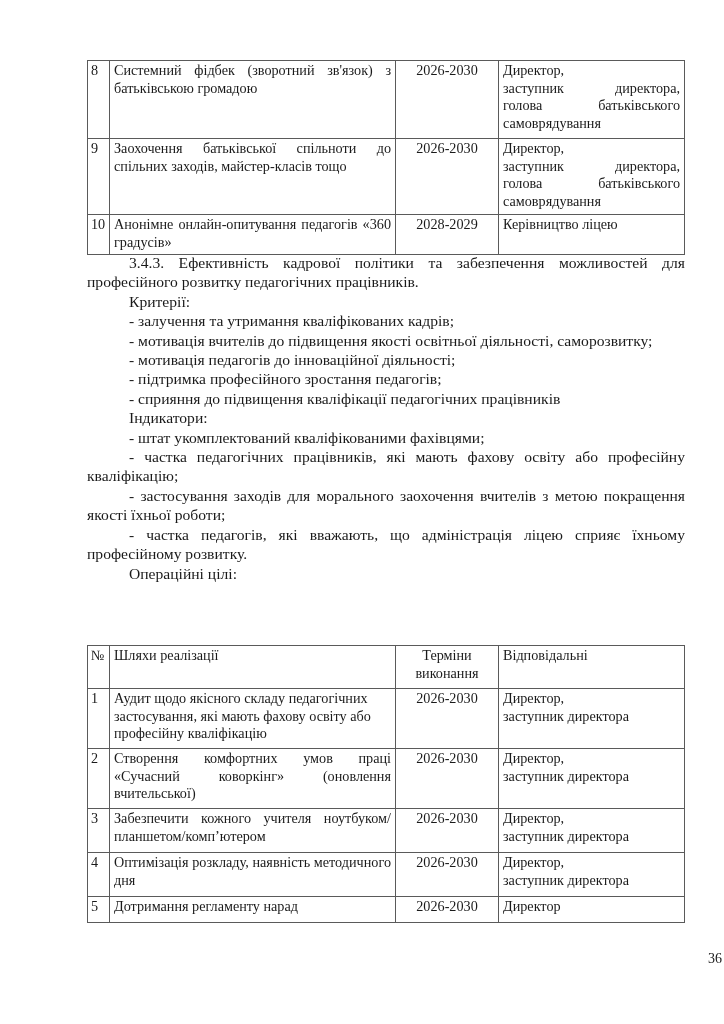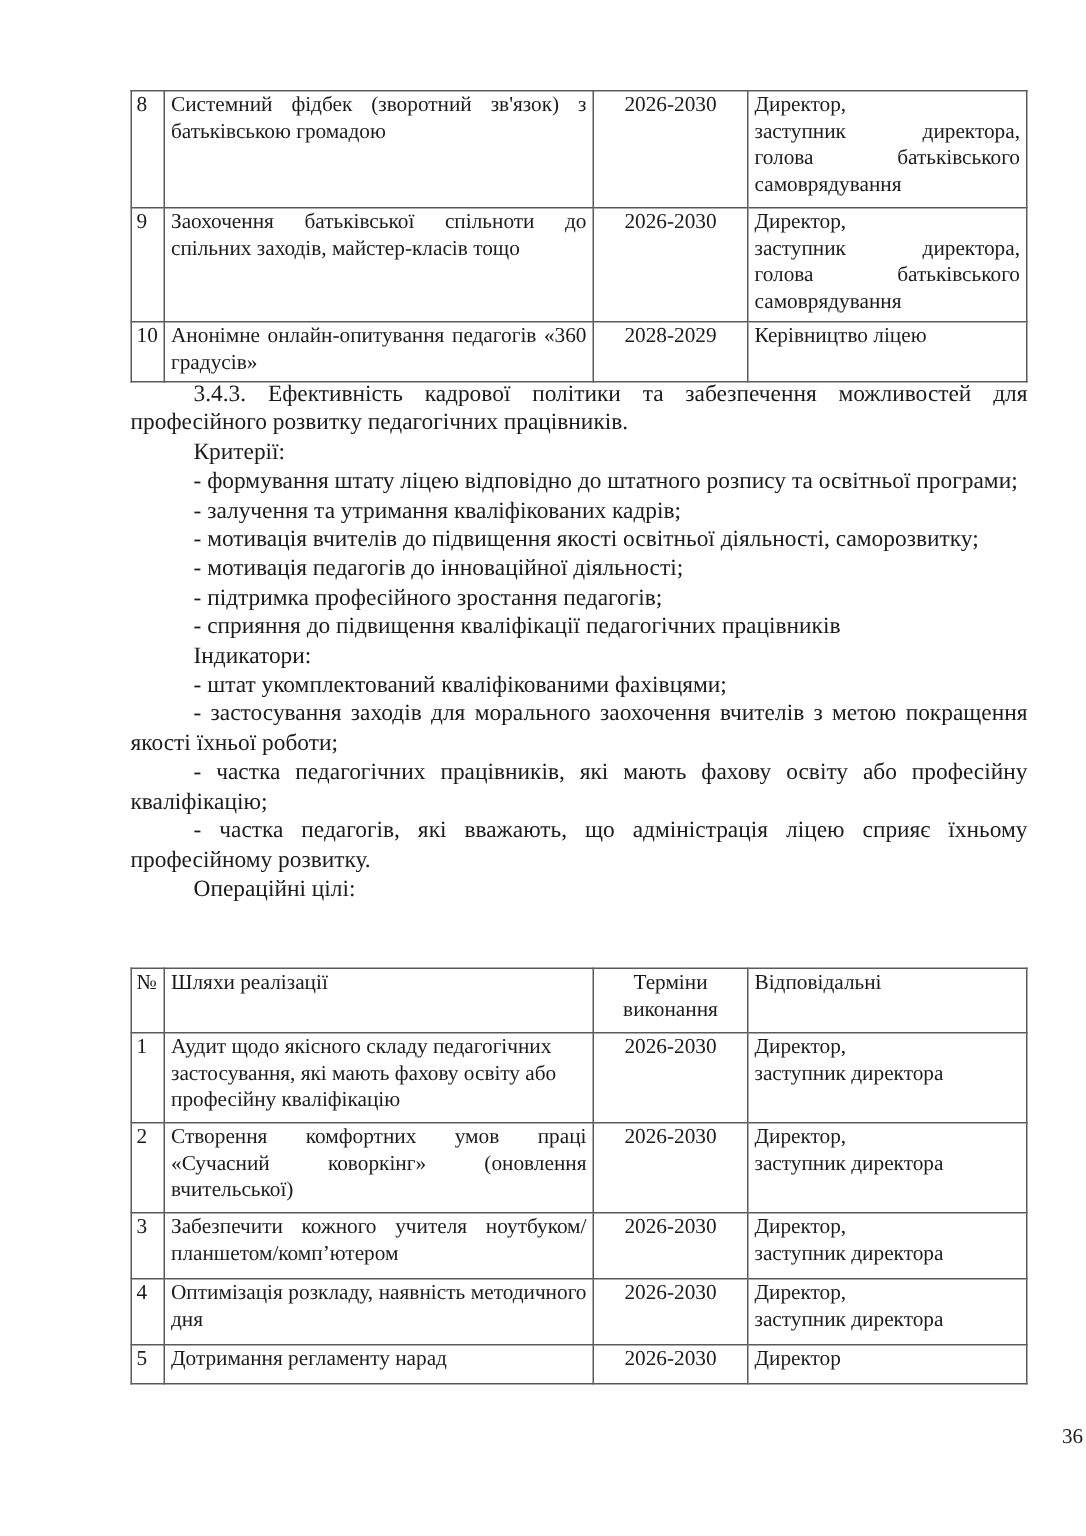--- a/index.html
+++ b/index.html
@@ -61,30 +61,29 @@
       <td class="c-resp">
         <span class="resp-line">Керівництво ліцею</span>
       </td>
     </tr>
   </tbody>
     </table>
 
   <div class="text" style="top:253px;">
     <span class="p ind last-left">3.4.3. Ефективність кадрової політики та забезпечення можливостей для професійного розвитку педагогічних працівників.</span>
     <span class="p ind">Критерії:</span>
-    <span class="p ind last-left">- формування штату ліцею відповідно до штатного розпису та освітньої програми;</span>
     <span class="p ind">- залучення та утримання кваліфікованих кадрів;</span>
     <span class="p ind last-left">- мотивація вчителів до підвищення якості освітньої діяльності, саморозвитку;</span>
     <span class="p ind">- мотивація педагогів до інноваційної діяльності;</span>
     <span class="p ind">- підтримка професійного зростання педагогів;</span>
     <span class="p ind">- сприяння до підвищення кваліфікації педагогічних працівників</span>
     <span class="p ind">Індикатори:</span>
     <span class="p ind">- штат укомплектований кваліфікованими фахівцями;</span>
+    <span class="p ind last-left">- частка педагогічних працівників, які мають фахову освіту або професійну кваліфікацію;</span>
     <span class="p ind last-left">- застосування заходів для морального заохочення вчителів з метою покращення якості їхньої роботи;</span>
-    <span class="p ind last-left">- частка педагогічних працівників, які мають фахову освіту або професійну кваліфікацію;</span>
     <span class="p ind last-left">- частка педагогів, які вважають, що адміністрація ліцею сприяє їхньому професійному розвитку.</span>
     <span class="p ind">Операційні цілі:</span>
   </div>
 
   <table id="t2">
     <tbody>
         <tr style="height:43px">
       <th class="c-num">№</th>
       <th class="c-path">Шляхи реалізації</th>
       <th class="c-term center">Терміни виконання</th>

